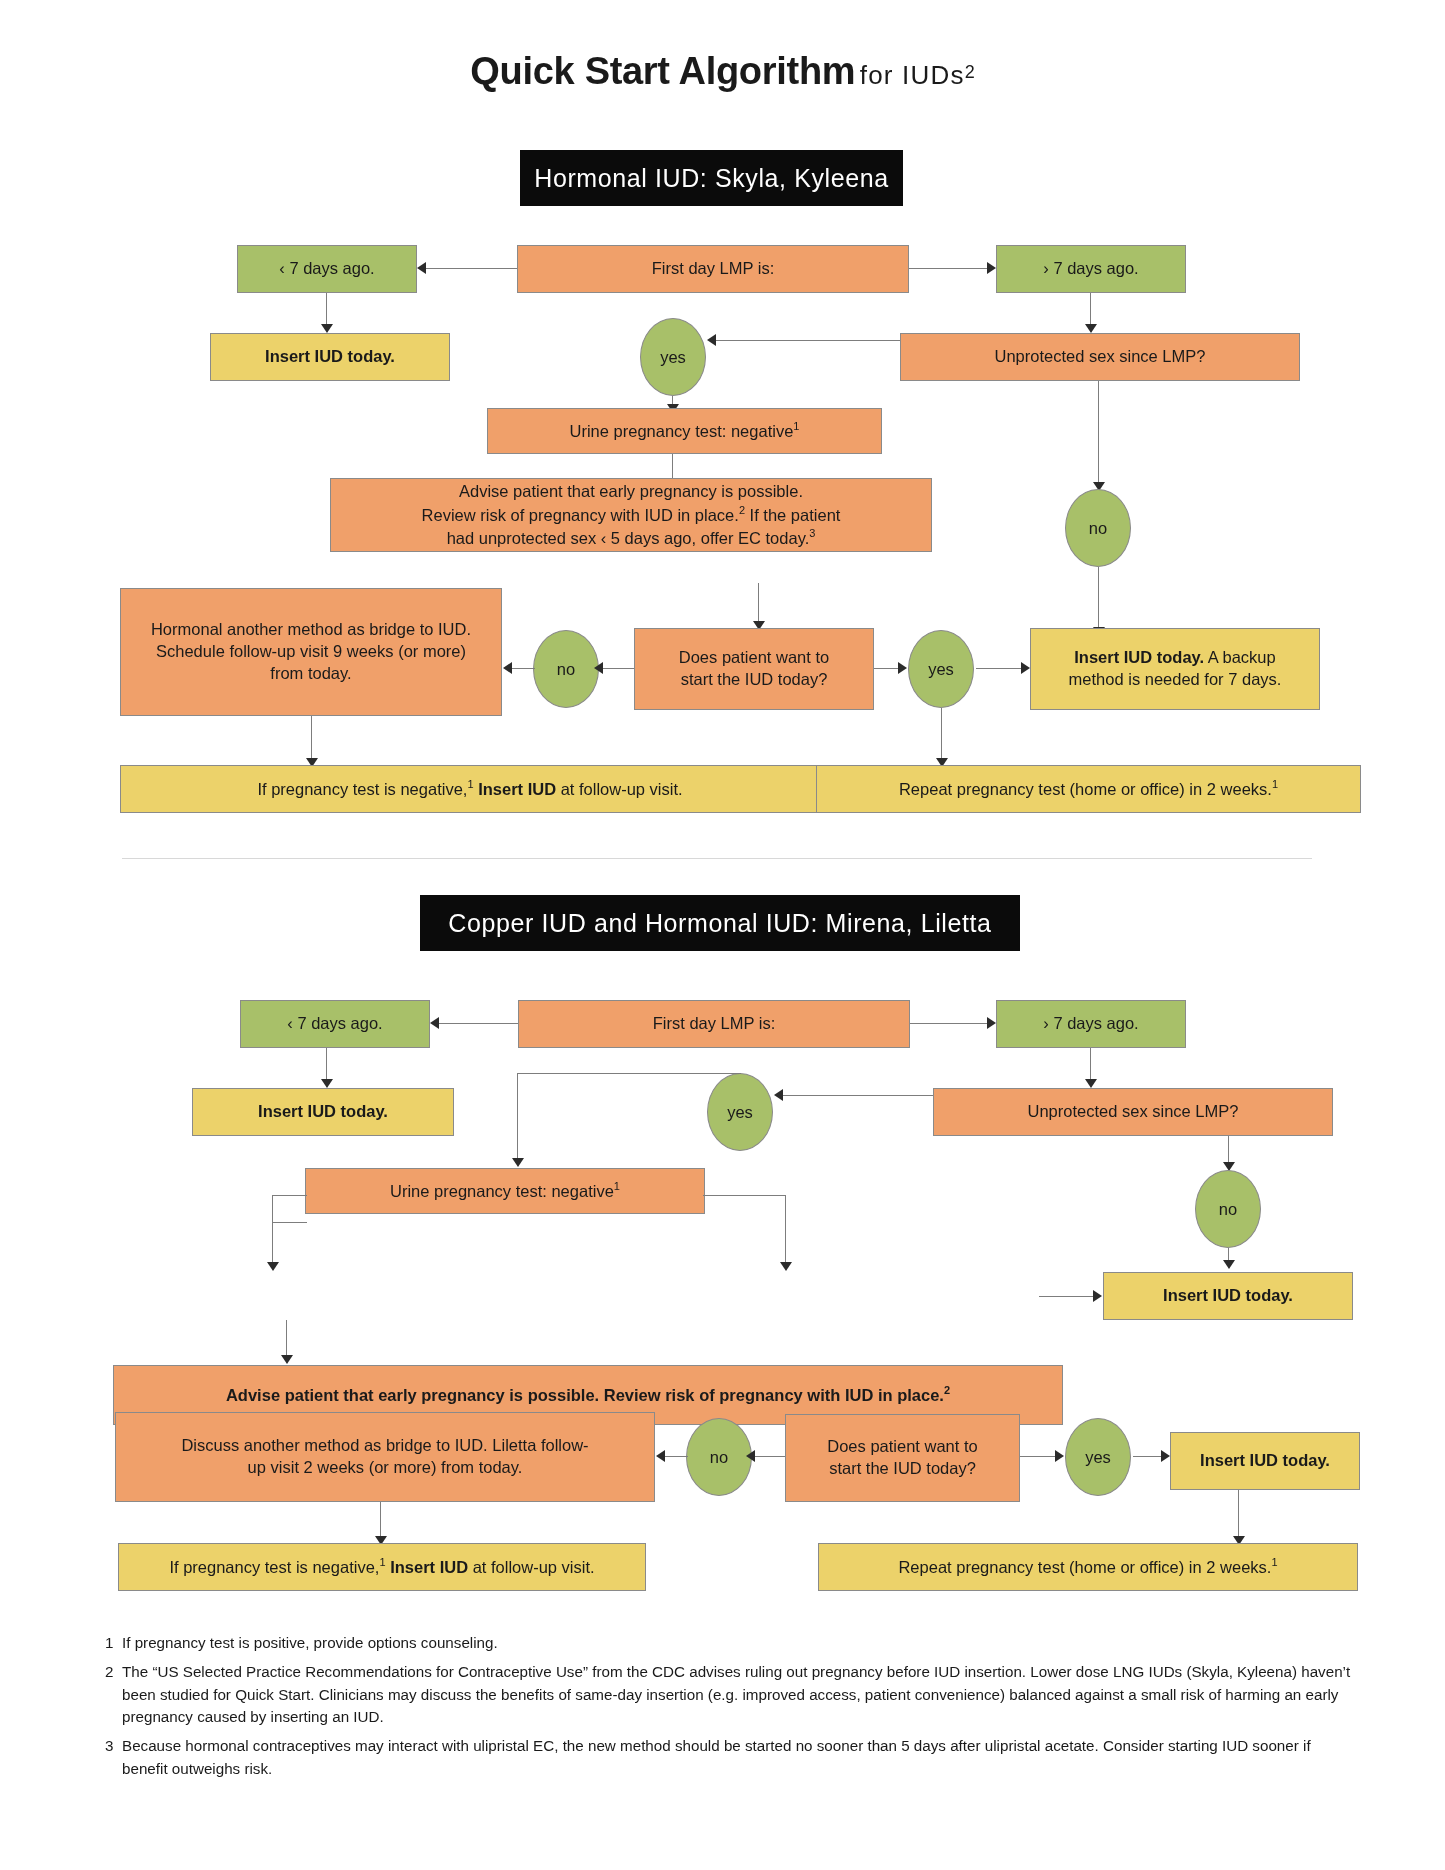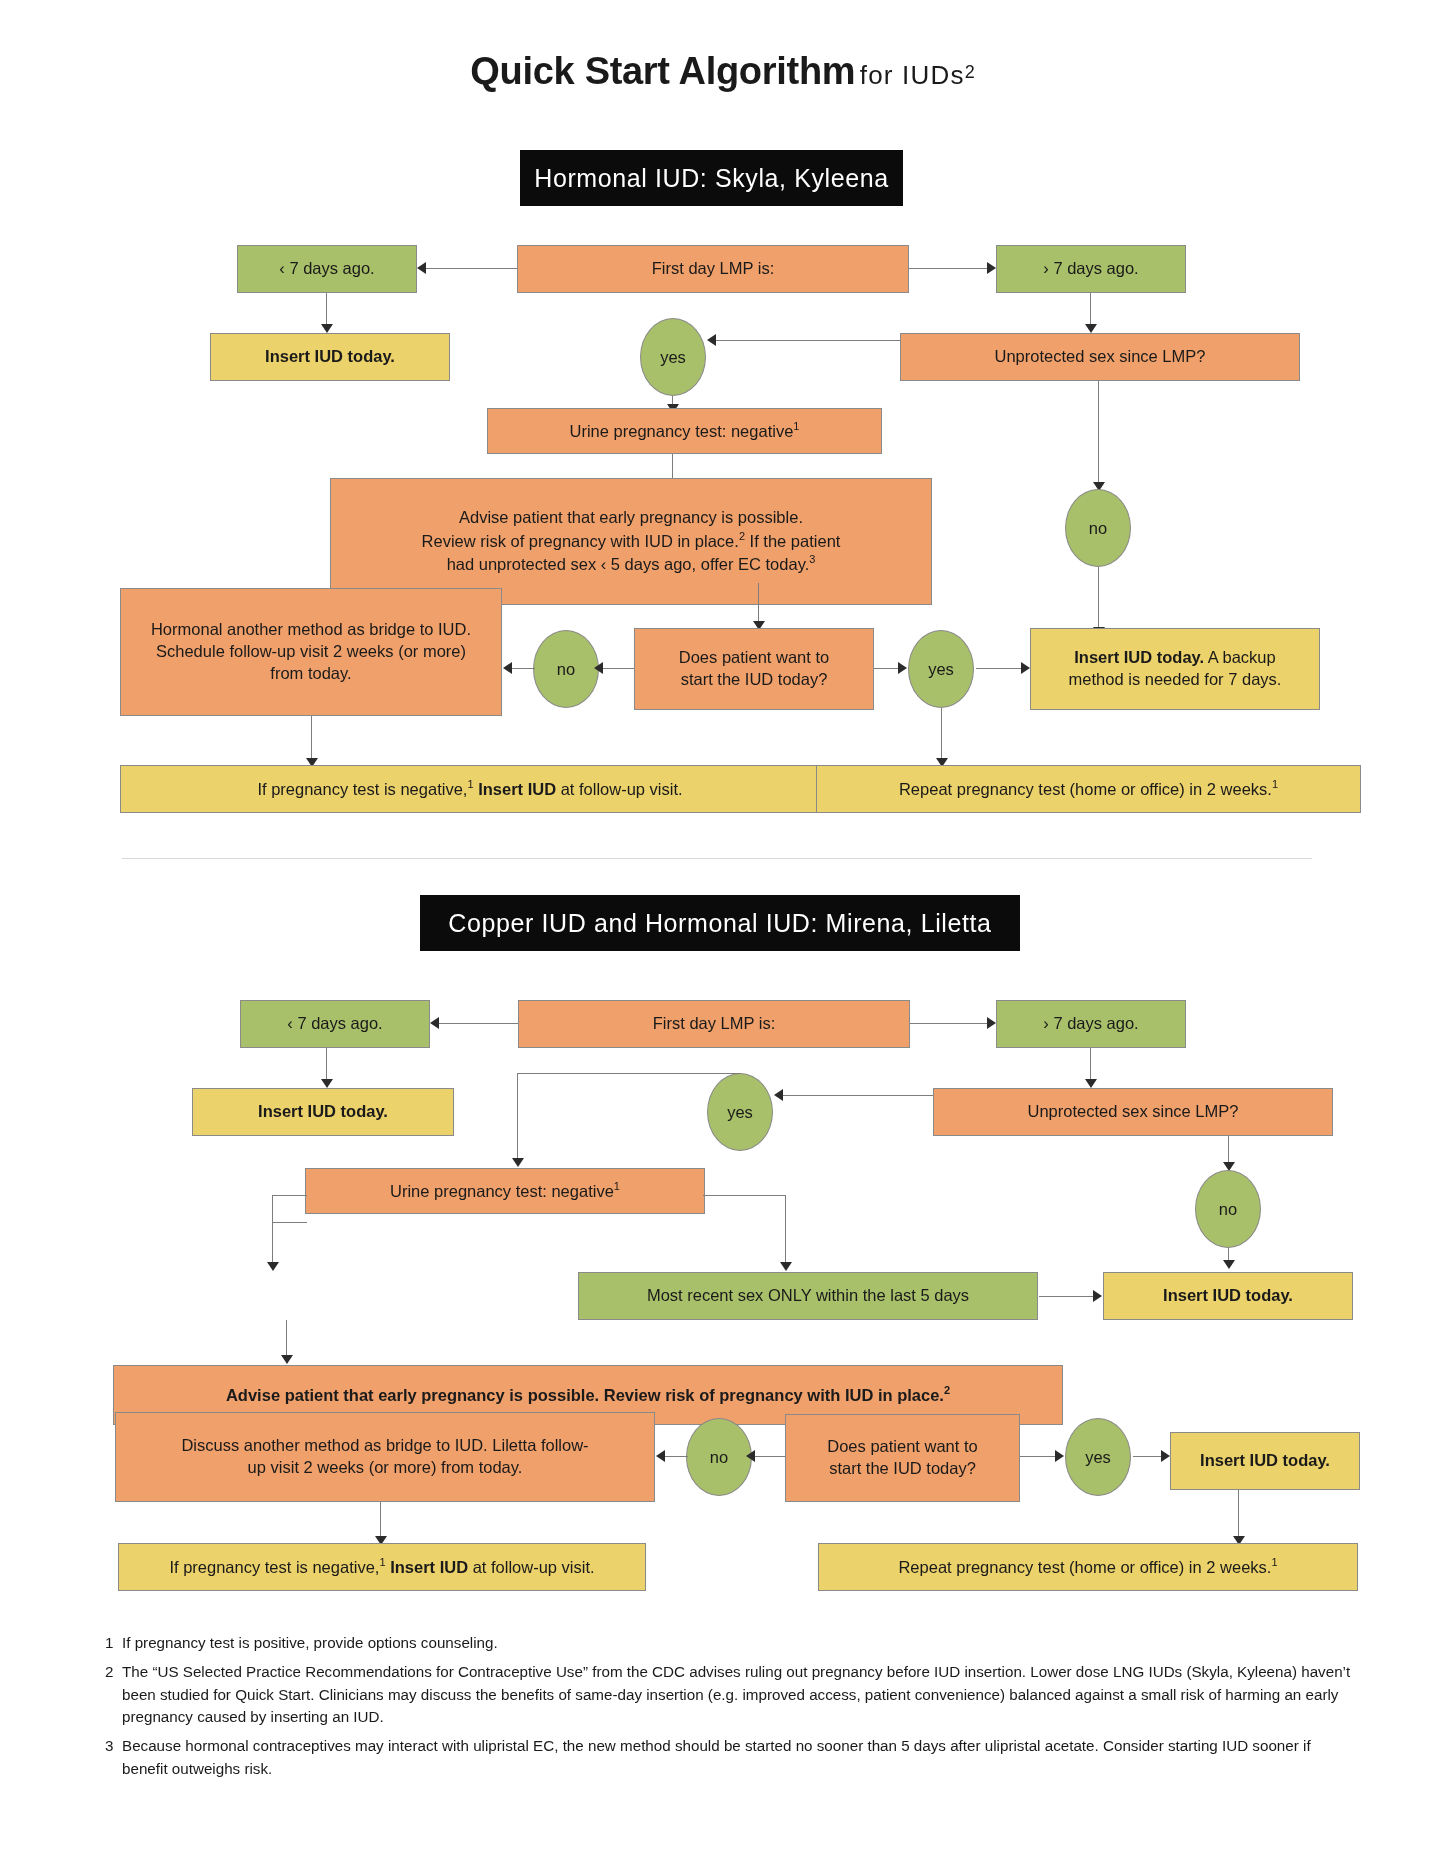--- a/index.html
+++ b/index.html
@@ -170,40 +170,40 @@
   <div class="arr arr-l" style="left:707px; top:334px;"></div>
 
   <div class="ln vln" style="left:672px; top:396px; height:12px;"></div>
   <div class="arr arr-d" style="left:667px; top:404px;"></div>
   <div class="node orange" style="left:487px; top:408px; width:395px; height:46px;">
     <span><span>Urine pregnancy test: negative</span><span class="sup">1</span></span>
   </div>
 
   <div class="ln vln" style="left:672px; top:454px; height:26px;"></div>
   <div class="arr arr-d" style="left:667px; top:478px;"></div>
-  <div class="node orange" style="left:330px; top:478px; width:602px; height:127px; flex-direction:column;">
+  <div class="node orange" style="left:330px; top:478px; width:602px; height:74px; flex-direction:column;">
     <div>Advise patient that early pregnancy is possible.</div>
     <div><span>Review risk of pregnancy with IUD in place.</span><span class="sup">2</span><span> If the patient</span></div>
     <div><span>had unprotected sex ‹ 5 days ago, offer EC today.</span><span class="sup">3</span></div>
   </div>
 
   <div class="ln vln" style="left:1098px; top:381px; height:103px;"></div>
   <div class="arr arr-d" style="left:1093px; top:482px;"></div>
   <div class="ellipse" style="left:1065px; top:489px; width:66px; height:78px;">
     <span>no</span>
   </div>
   <div class="ln vln" style="left:1098px; top:567px; height:62px;"></div>
   <div class="arr arr-d" style="left:1093px; top:627px;"></div>
 
   <div class="ln vln" style="left:758px; top:583px; height:40px;"></div>
   <div class="arr arr-d" style="left:753px; top:621px;"></div>
 
   <div class="node orange" style="left:120px; top:588px; width:382px; height:128px; flex-direction:column;">
     <div>Hormonal another method as bridge to IUD.</div>
-    <div>Schedule follow-up visit 2 weeks (or more)</div>
+    <div>Schedule follow-up visit 9 weeks (or more)</div>
     <div>from today.</div>
   </div>
 
   <div class="ellipse" style="left:533px; top:630px; width:66px; height:78px;">
     <span>no</span>
   </div>
   <div class="ln hln" style="left:511px; top:668px; width:24px;"></div>
   <div class="arr arr-l" style="left:503px; top:662px;"></div>
 
   <div class="node orange" style="left:634px; top:628px; width:240px; height:82px; flex-direction:column;">
@@ -287,23 +287,20 @@
 
   <div class="ln hln" style="left:272px; top:1222px; width:35px;"></div>
   <div class="ln vln" style="left:272px; top:1195px; height:72px;"></div>
   <div class="arr arr-d" style="left:267px; top:1262px;"></div>
   <div class="ln hln" style="left:272px; top:1195px; width:35px;"></div>
 
   <div class="ln hln" style="left:703px; top:1195px; width:83px;"></div>
   <div class="ln vln" style="left:785px; top:1195px; height:72px;"></div>
   <div class="arr arr-d" style="left:780px; top:1262px;"></div>
 
-  <div class="node green" style="left:578px; top:1272px; width:460px; height:48px;">
-    <span>Most recent sex ONLY within the last 5 days</span>
-  </div>
   <div class="node yellow" style="left:1103px; top:1272px; width:250px; height:48px; font-weight:bold;">
     <span>Insert IUD today.</span>
   </div>
   <div class="ln hln" style="left:1039px; top:1296px; width:55px;"></div>
   <div class="arr arr-r" style="left:1093px; top:1290px;"></div>
 
   <div class="ln vln" style="left:1228px; top:1136px; height:28px;"></div>
   <div class="arr arr-d" style="left:1223px; top:1162px;"></div>
   <div class="ellipse" style="left:1195px; top:1170px; width:66px; height:78px;">
     <span>no</span>

